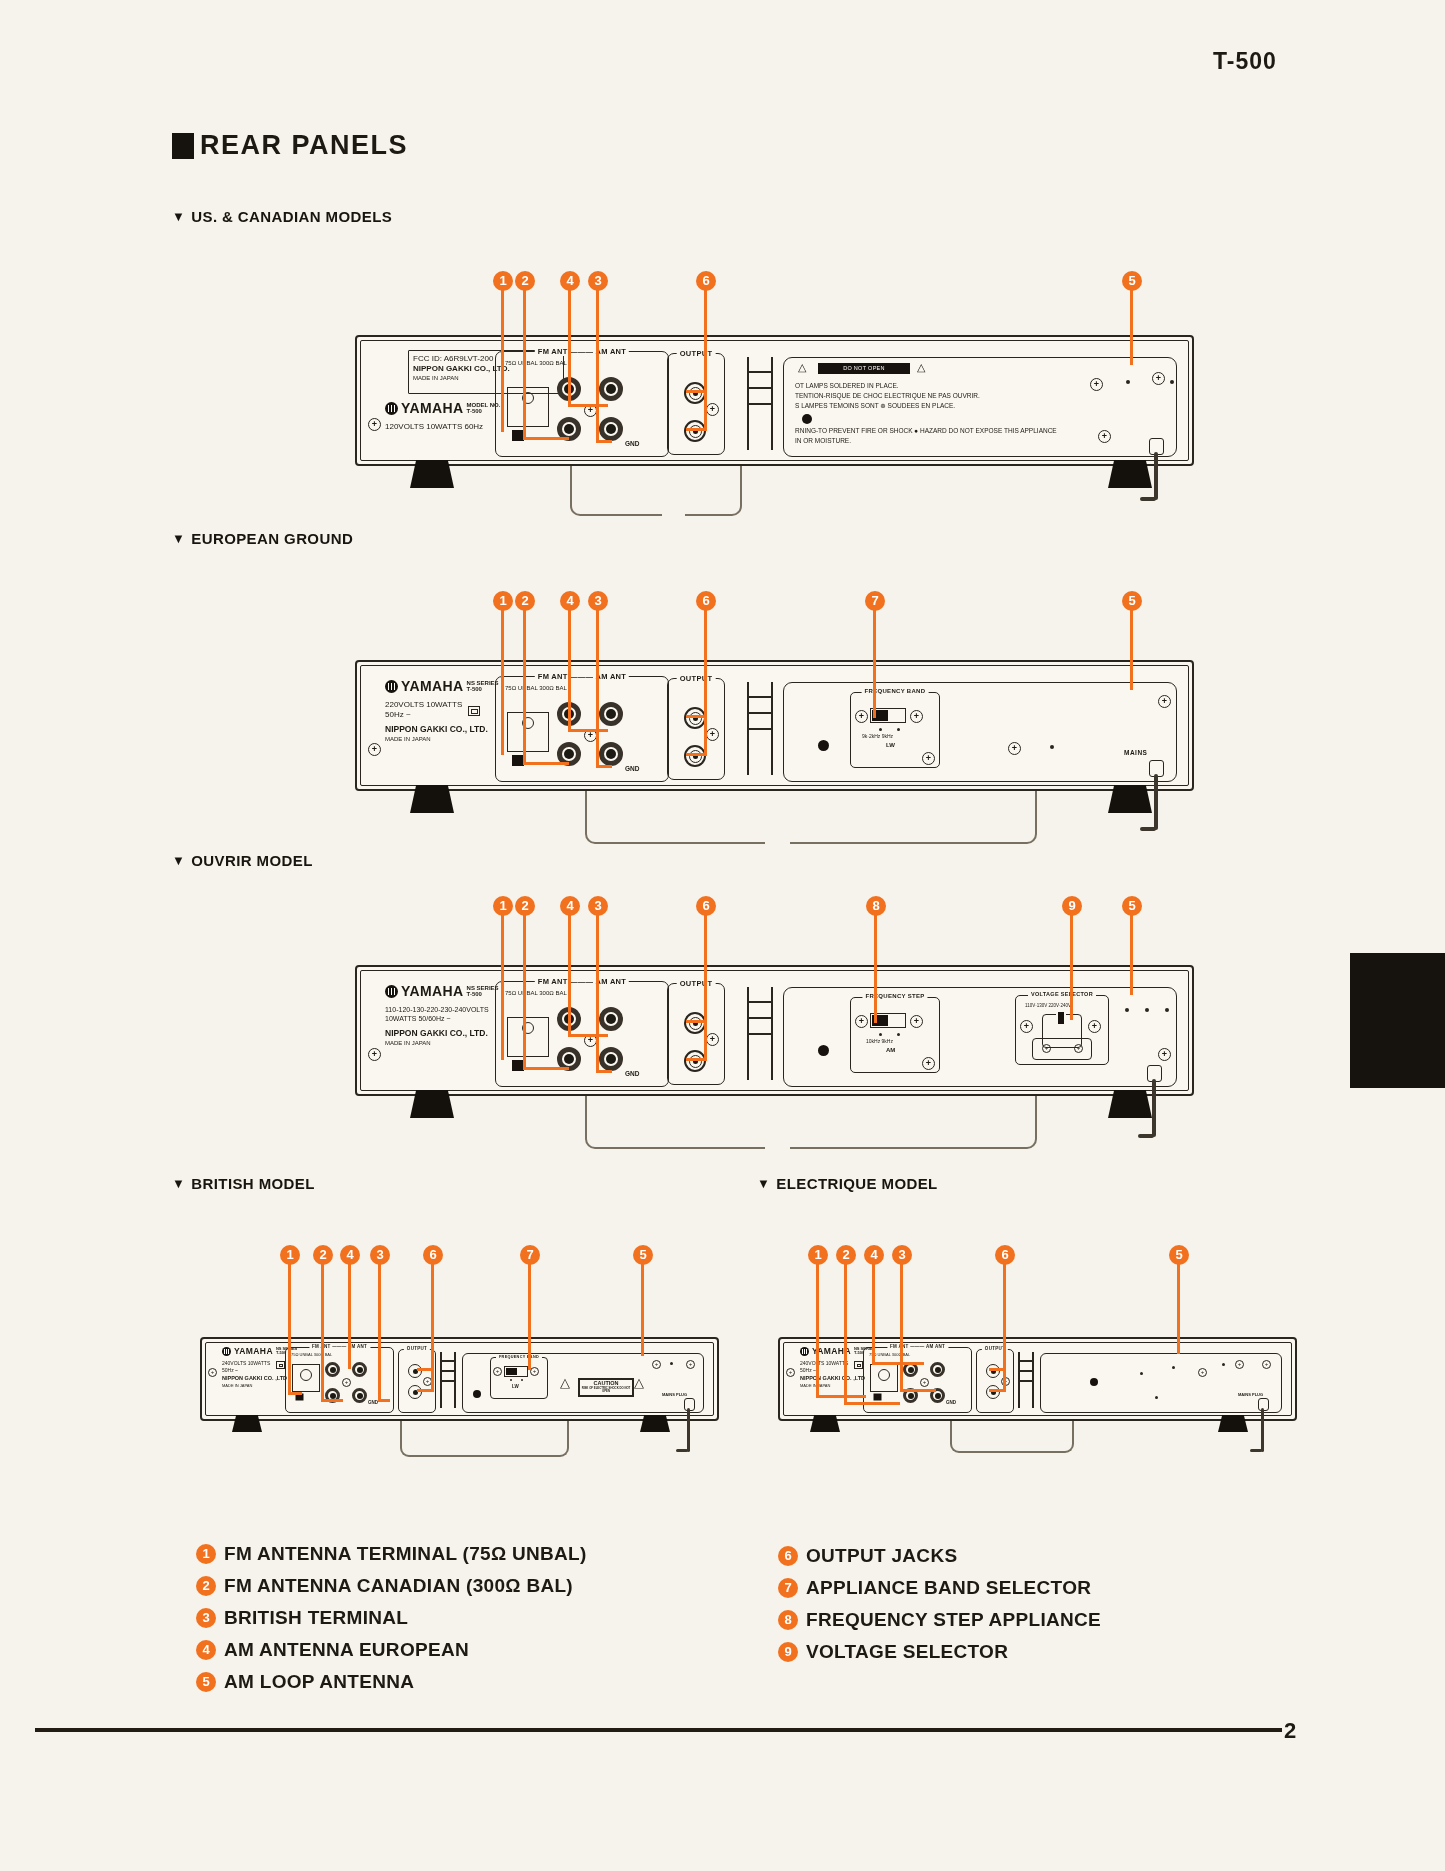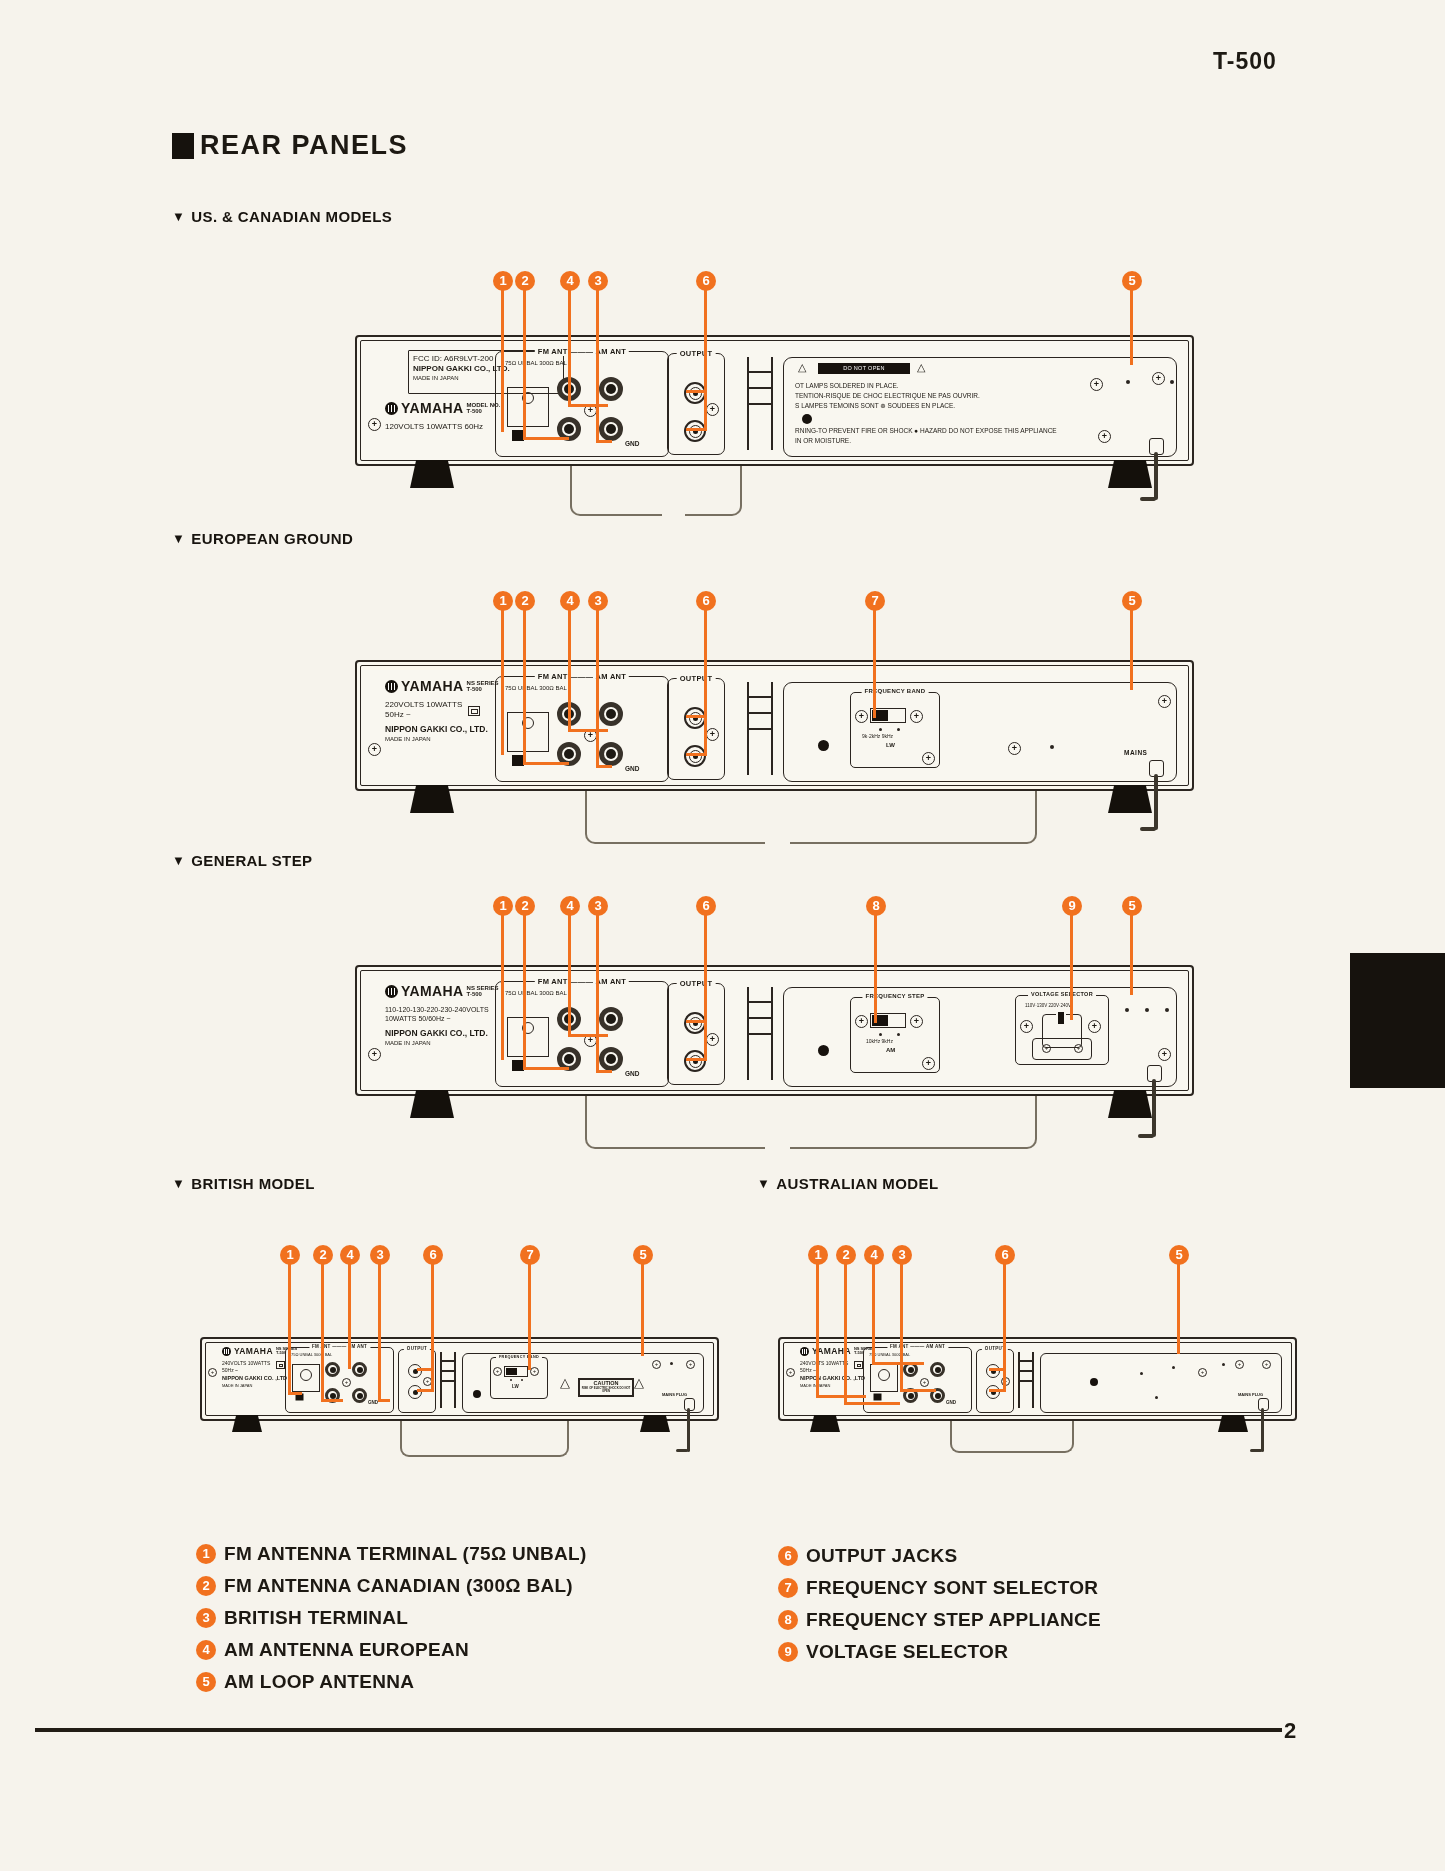--- a/index.html
+++ b/index.html
@@ -261,21 +261,21 @@
   <div class="cboot" style="left:1149px;top:760px;width:13px;height:15px"></div>
   <div class="cline" style="left:1154px;top:774px;height:56px"></div>
   <div class="chook" style="left:1140px;top:827px;width:16px"></div>
   <div class="foot" style="left:410px;top:785px;width:44px;height:28px"></div>
   <div class="foot" style="left:1108px;top:785px;width:44px;height:28px"></div>
   <div class="cable1" style="left:585px;top:787px;width:178px;height:55px"></div>
   <div class="cable2" style="left:790px;top:787px;width:245px;height:55px"></div>
 
   <div class="mlabel" style="left:172px;top:852px">
     <span class="mtri">▼</span>
-    <span>GENERAL STEP</span>
+    <span>OUVRIR MODEL</span>
   </div>
 
   <div class="cl" style="left:501px;top:914px;height:146px"></div>
   <div class="cl" style="left:523px;top:914px;height:156px"></div>
   <div class="clh" style="left:523px;top:1067px;width:46px"></div>
   <div class="cl" style="left:568px;top:914px;height:123px"></div>
   <div class="clh" style="left:568px;top:1034px;width:40px"></div>
   <div class="cl" style="left:596px;top:914px;height:159px"></div>
   <div class="clh" style="left:596px;top:1070px;width:16px"></div>
   <div class="cl" style="left:704px;top:914px;height:147px"></div>
@@ -458,21 +458,21 @@
   <div class="tinyt" style="left:662px;top:1392px;font-size:4px;font-weight:bold">MAINS PLUG</div>
   <div class="cboot" style="left:684px;top:1398px;width:9px;height:11px"></div>
   <div class="cline" style="left:687px;top:1408px;height:44px;width:3px"></div>
   <div class="chook" style="left:676px;top:1449px;width:12px;height:3px"></div>
   <div class="foot" style="left:232px;top:1415px;width:30px;height:17px"></div>
   <div class="foot" style="left:640px;top:1415px;width:30px;height:17px"></div>
   <div class="cableU" style="left:400px;top:1417px;width:165px;height:38px"></div>
 
   <div class="mlabel" style="left:757px;top:1175px">
     <span class="mtri">▼</span>
-    <span>AUSTRALIAN MODEL</span>
+    <span>ELECTRIQUE MODEL</span>
   </div>
 
   <div class="cl" style="left:816px;top:1263px;height:135px"></div>
   <div class="clh" style="left:816px;top:1395px;width:50px"></div>
   <div class="cl" style="left:844px;top:1263px;height:142px"></div>
   <div class="clh" style="left:844px;top:1402px;width:56px"></div>
   <div class="cl" style="left:872px;top:1263px;height:102px"></div>
   <div class="clh" style="left:872px;top:1362px;width:52px"></div>
   <div class="cl" style="left:900px;top:1263px;height:129px"></div>
   <div class="clh" style="left:900px;top:1389px;width:36px"></div>
@@ -563,21 +563,21 @@
   <div class="leg-item" style="left:196px;top:1671px">
     <span class="leg-num">5</span>
     <span class="leg-txt">AM LOOP ANTENNA</span>
   </div>
   <div class="leg-item" style="left:778px;top:1545px">
     <span class="leg-num">6</span>
     <span class="leg-txt">OUTPUT JACKS</span>
   </div>
   <div class="leg-item" style="left:778px;top:1577px">
     <span class="leg-num">7</span>
-    <span class="leg-txt">FREQUENCY SONT SELECTOR</span>
+    <span class="leg-txt">APPLIANCE BAND SELECTOR</span>
   </div>
   <div class="leg-item" style="left:778px;top:1609px">
     <span class="leg-num">8</span>
     <span class="leg-txt">FREQUENCY STEP APPLIANCE</span>
   </div>
   <div class="leg-item" style="left:778px;top:1641px">
     <span class="leg-num">9</span>
     <span class="leg-txt">VOLTAGE SELECTOR</span>
   </div>
 

